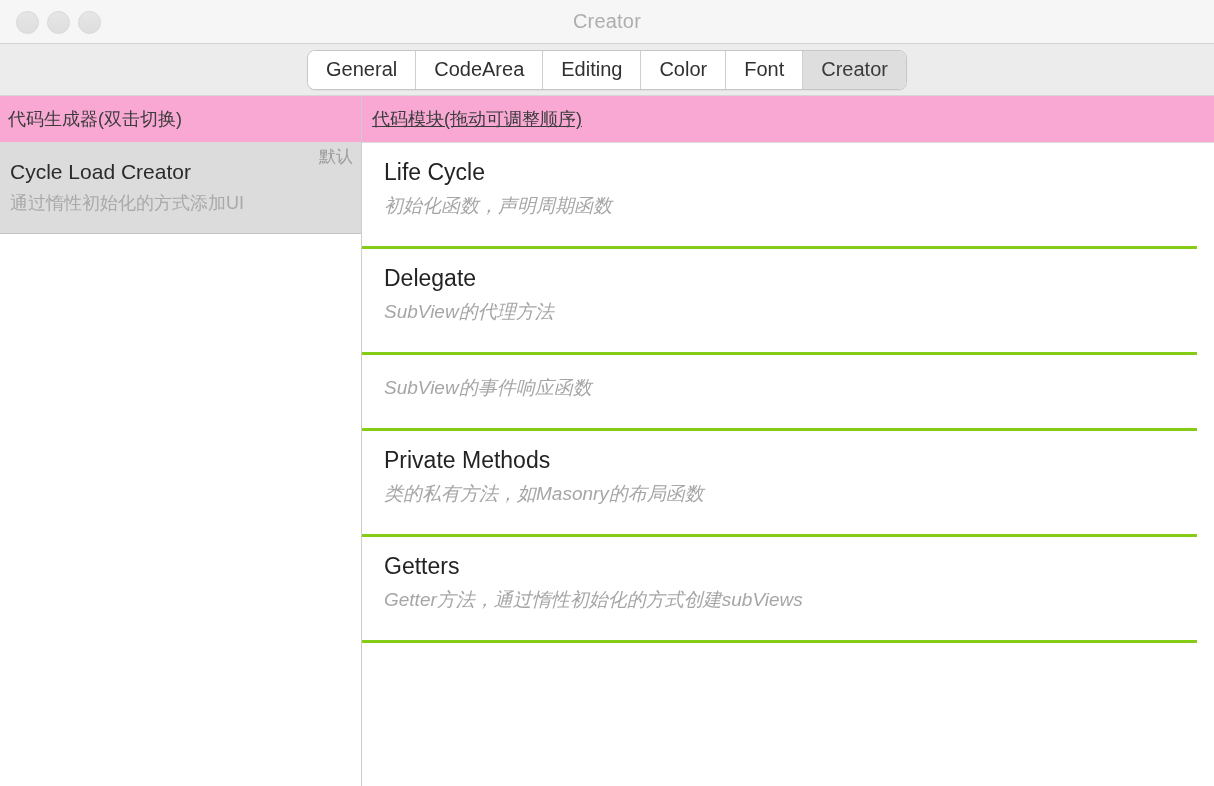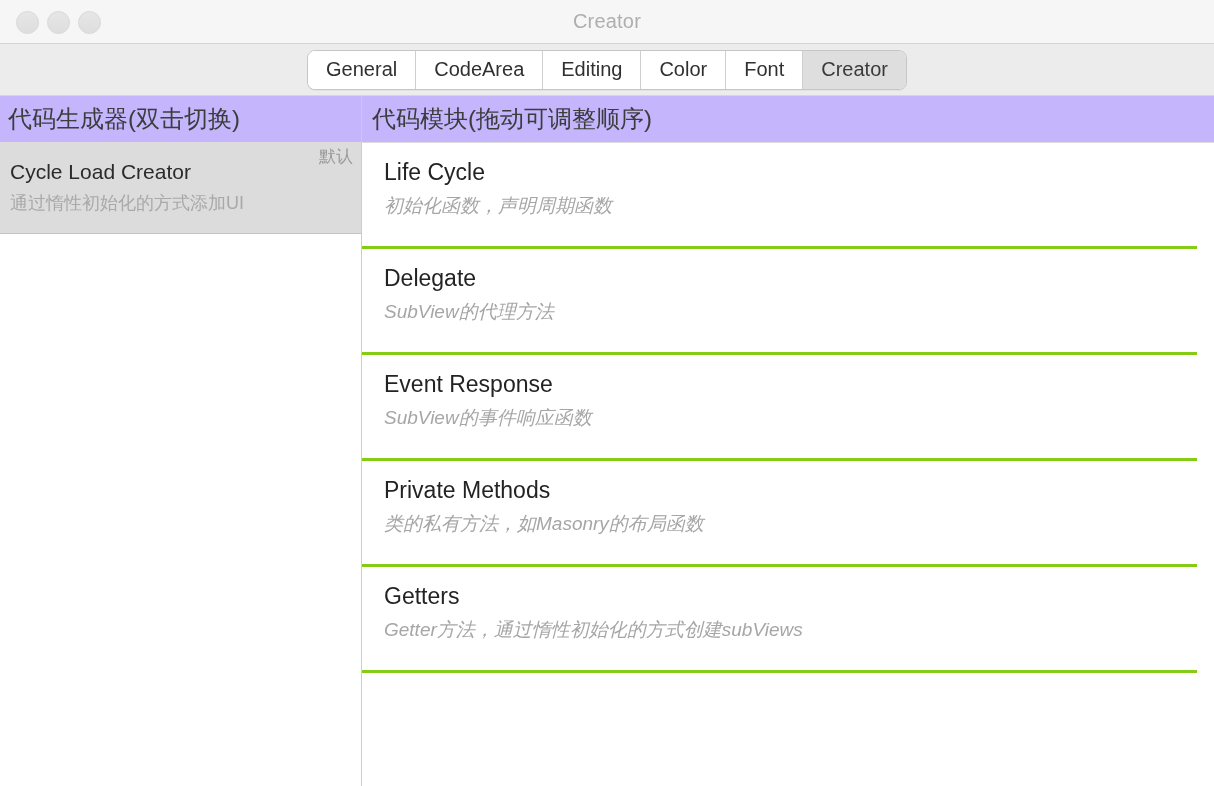--- a/index.html
+++ b/index.html
@@ -120,28 +120,28 @@
     flex: 1 1 auto;
     display: flex;
     flex-direction: column;
     background: #ffffff;
   }
   .pane-header {
     height: 47px;
     flex: 0 0 47px;
     display: flex;
     align-items: center;
-    font-size: 24px;
+    font-size: 18px;
     color: #3c3c3c;
     border-bottom: 1px solid #dcdcdc;
     box-sizing: border-box;
-    background: #c4b5fd;
+    background: #f9a8d4;
   }
   .pane-left .pane-header { padding-left: 8px; }
-  .pane-right .pane-header { padding-left: 10px; }
+  .pane-right .pane-header { padding-left: 10px; text-decoration: underline; }
 
   .list {
     flex: 1 1 auto;
     overflow: hidden;
   }
 
   
   .creator-row {
     position: relative;
     padding: 16px 10px 18px 10px;
@@ -246,21 +246,20 @@
           <div class="row-title">Life Cycle</div>
           <div class="row-sub">初始化函数，声明周期函数</div>
         </div>
 
         <div class="module-row">
           <div class="row-title">Delegate</div>
           <div class="row-sub">SubView的代理方法</div>
         </div>
 
         <div class="module-row">
-          <div class="row-title">Event Response</div>
           <div class="row-sub">SubView的事件响应函数</div>
         </div>
 
         <div class="module-row">
           <div class="row-title">Private Methods</div>
           <div class="row-sub">类的私有方法，如Masonry的布局函数</div>
         </div>
 
         <div class="module-row">
           <div class="row-title">Getters</div>

